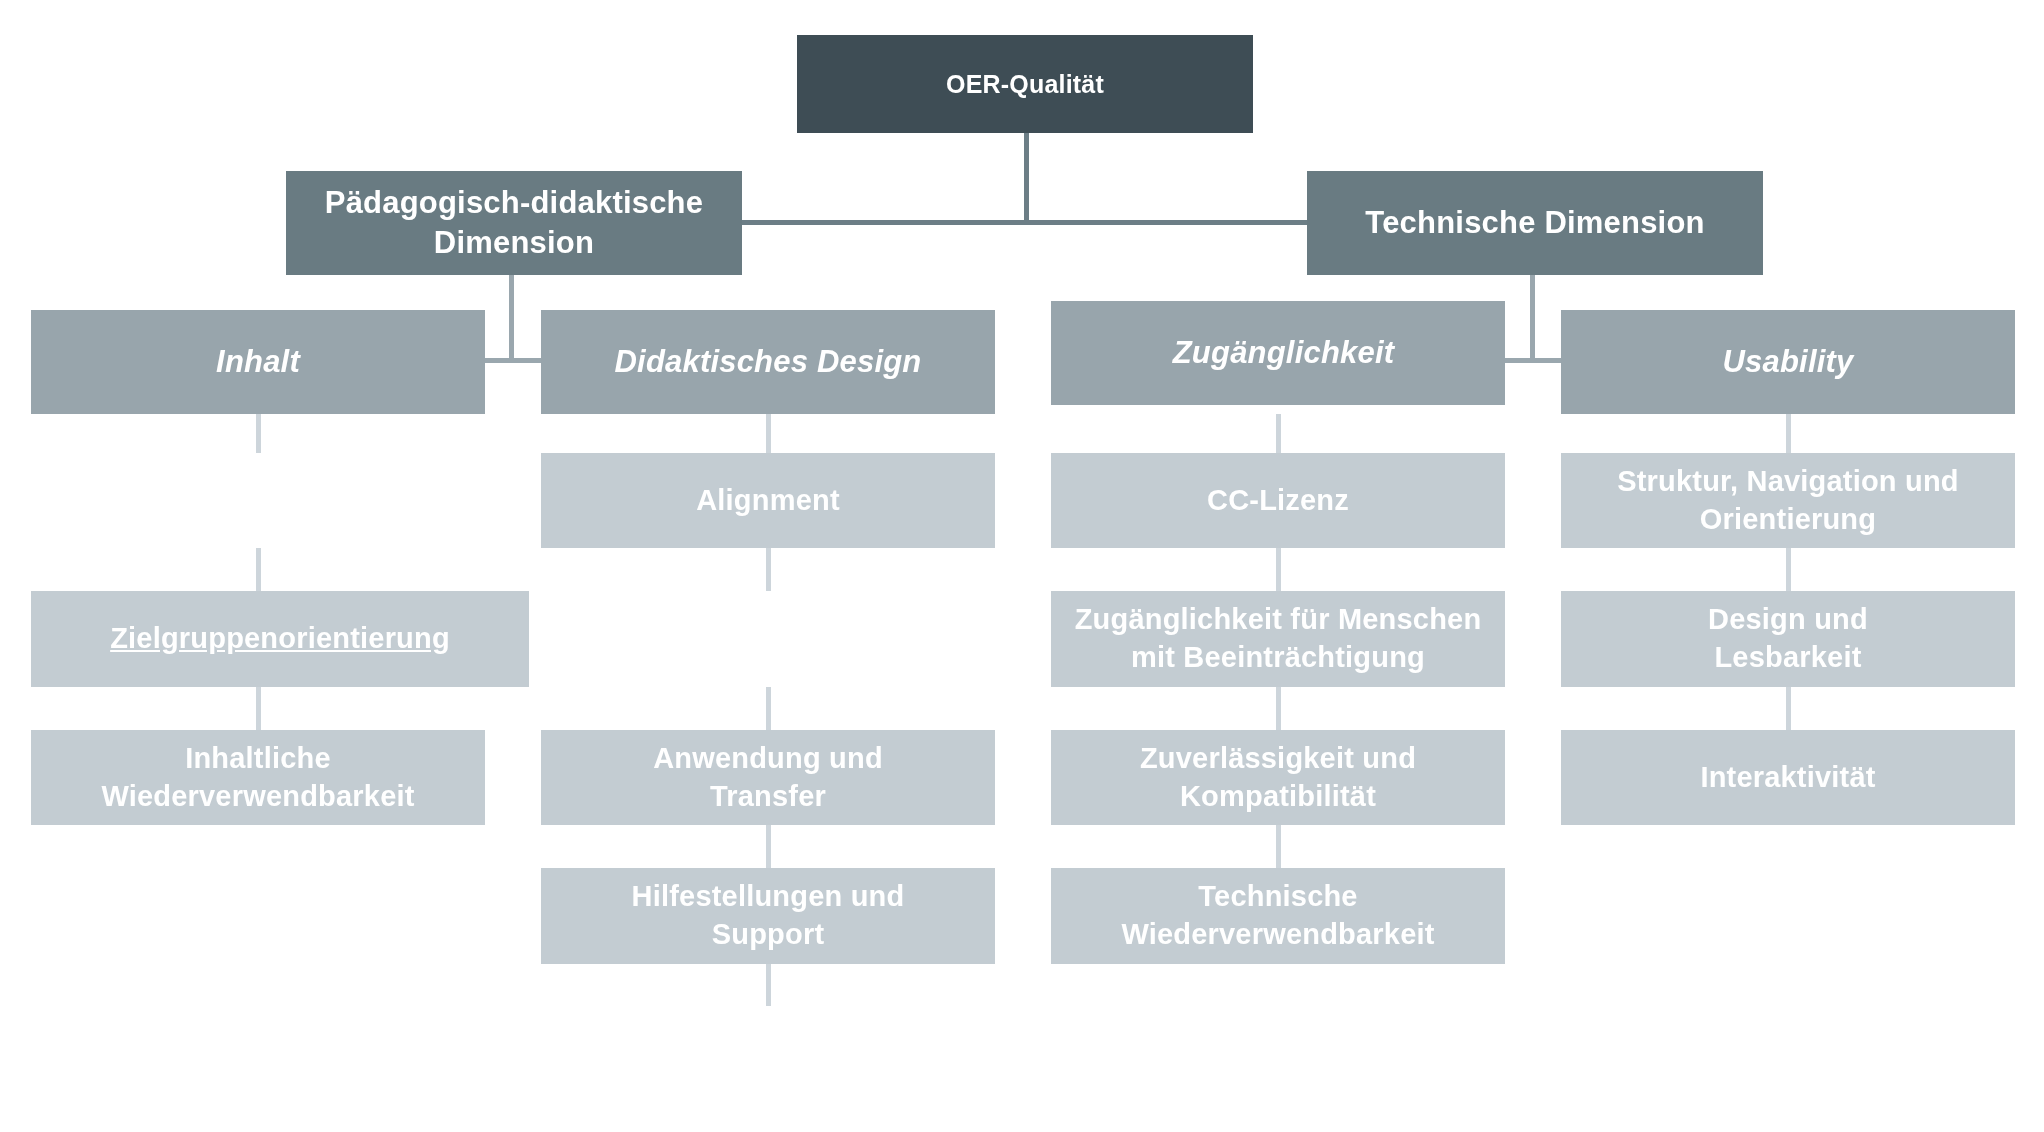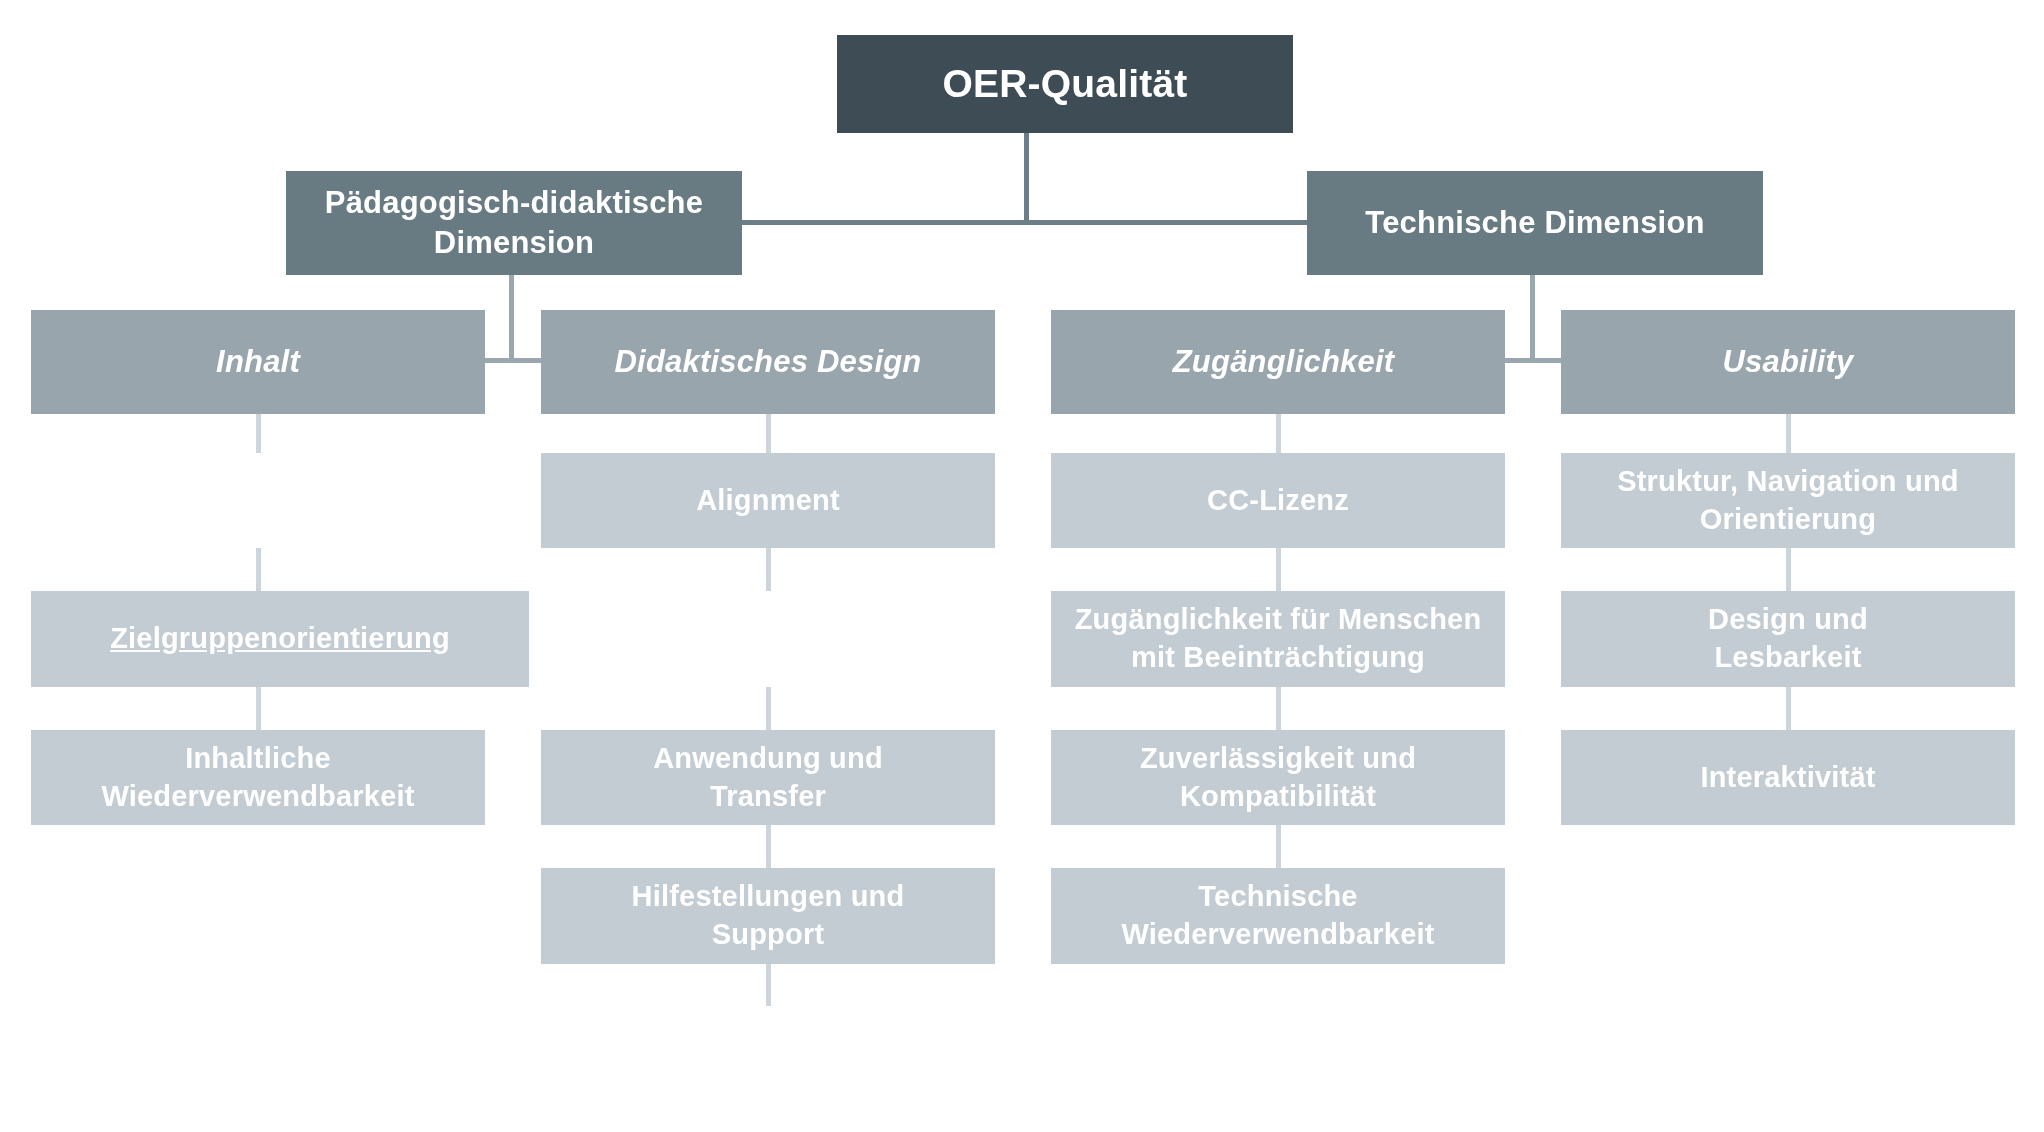--- a/index.html
+++ b/index.html
@@ -21,21 +21,21 @@
     align-items: center;
     justify-content: center;
     text-align: center;
     color: var(--text, #fff);
     font-weight: bold;
     white-space: pre-line;
     line-height: 1.3;
     letter-spacing: 0.2px;
     box-sizing: border-box;
   }
-  .l1 { background: var(--level1); font-size: 39px; margin-left: 40px; }
+  .l1 { background: var(--level1); font-size: 25px; }
   .l2 { background: var(--level2); font-size: 31px; }
   .l3 { background: var(--level3); font-size: 31px; font-style: italic; }
   .l4 { background: var(--level4); font-size: 29px; }
   .conn { position: absolute; }
   .c1 { background: var(--connector1); }
   .c2 { background: var(--connector2); }
   .c3 { background: var(--connector3); }
 </style>
 </head>
 <body>
@@ -70,21 +70,21 @@
   <div class="conn c3" style="left:1786px; top:687px; width:5px; height:43px;"></div>
 
   <div class="box l1" style="left:797px; top:35px; width:456px; height:98px;">OER-Qualität</div>
 
   <div class="box l2" style="left:286px; top:171px; width:456px; height:104px;">Pädagogisch-didaktische
 Dimension</div>
   <div class="box l2" style="left:1307px; top:171px; width:456px; height:104px;">Technische Dimension</div>
 
   <div class="box l3" style="left:31px; top:310px; width:454px; height:104px;">Inhalt</div>
   <div class="box l3" style="left:541px; top:310px; width:454px; height:104px;text-align:right;">Didaktisches Design</div>
-  <div class="box l3" style="left:1051px; top:310px; width:454px; height:104px;padding-left:11px;">Zugänglichkeit</div>
+  <div class="box l3" style="left:1051px; top:301px; width:454px; height:104px;padding-left:11px;">Zugänglichkeit</div>
   <div class="box l3" style="left:1561px; top:310px; width:454px; height:104px;">Usability</div>
 
   <div class="box l4" style="left:31px; top:591px; width:498px; height:96px;text-decoration:underline;">Zielgruppenorientierung</div>
   <div class="box l4" style="left:31px; top:730px; width:454px; height:95px;">Inhaltliche
 Wiederverwendbarkeit</div>
 
   <div class="box l4" style="left:541px; top:453px; width:454px; height:95px;">Alignment</div>
   <div class="box l4" style="left:541px; top:730px; width:454px; height:95px;">Anwendung und
 Transfer</div>
   <div class="box l4" style="left:541px; top:868px; width:454px; height:96px;">Hilfestellungen und

